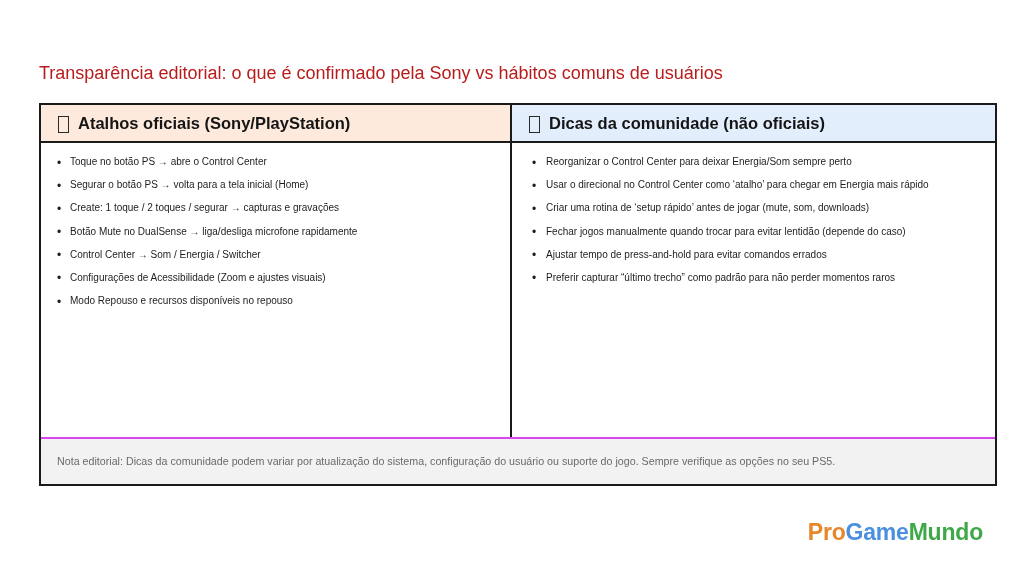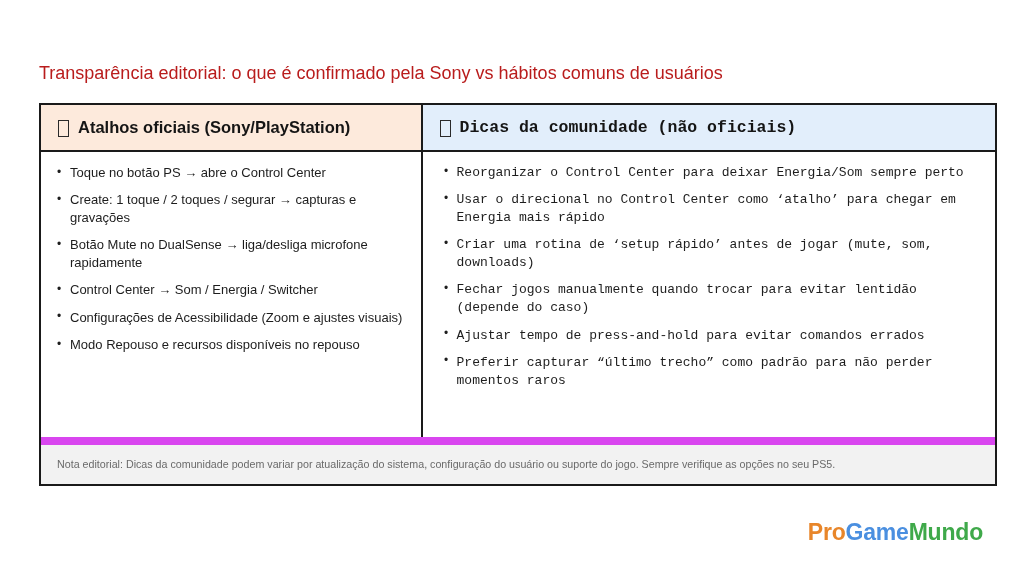--- a/index.html
+++ b/index.html
@@ -62,25 +62,24 @@
   .col {
     box-sizing: border-box;
     position: relative;
   }
   .col-left {
     width: 471px;
     border-right: 2px solid #1a1a1a;
   }
   .col-right {
     flex: 1 1 auto;
-    font-family: Liberation Mono, monospace;
   }
 
   .col-head {
-    height: 47px;
+    height: 38px;
     box-sizing: border-box;
     display: flex;
     align-items: center;
     padding-left: 17px;
     font-size: 16.5px;
     font-weight: bold;
     color: #151515;
     border-bottom: 2px solid #1a1a1a;
     white-space: nowrap;
   }
@@ -106,21 +105,21 @@
   }
   ul.bullets {
     list-style: none;
     margin: 0;
     padding: 0;
   }
   ul.bullets li {
     position: relative;
     padding-left: 15px;
     margin: 0 0 9.5px 0;
-    font-size: 13px;
+    font-size: 10px;
     line-height: 1.37;
     color: #1d1d1d;
   }
   ul.bullets li::before {
     content: "\2022";
     position: absolute;
     left: 2px;
     top: -0.5px;
     font-size: 12px;
     color: #1d1d1d;
@@ -128,21 +127,21 @@
   .col-right ul.bullets li {
     padding-left: 16px;
   }
   .col-right .col-body {
     padding-left: 18px;
     padding-right: 18px;
   }
 
   
   .note-row {
-    border-top: 8px solid #d946ef;
+    border-top: 2px solid #d946ef;
     background: #f2f2f2;
     height: 47px;
     box-sizing: border-box;
     display: flex;
     align-items: center;
     padding-left: 16px;
     overflow: visible;
   }
   .note-text {
     font-size: 10.7px;
@@ -177,20 +176,21 @@
     <div class="cols">
 
       <div class="col col-left">
         <div class="col-head head-official">
           <span class="head-icon"></span>
           <span>Atalhos oficiais (Sony/PlayStation)</span>
         </div>
         <div class="col-body">
           <ul class="bullets">
             <li>Toque no botão PS → abre o Control Center</li>
+            <li>Segurar o botão PS → volta para a tela inicial (Home)</li>
             <li>Create: 1 toque / 2 toques / segurar → capturas e gravações</li>
             <li>Botão Mute no DualSense → liga/desliga microfone rapidamente</li>
             <li>Control Center → Som / Energia / Switcher</li>
             <li>Configurações de Acessibilidade (Zoom e ajustes visuais)</li>
             <li>Modo Repouso e recursos disponíveis no repouso</li>
           </ul>
         </div>
       </div>
 
       <div class="col col-right">

